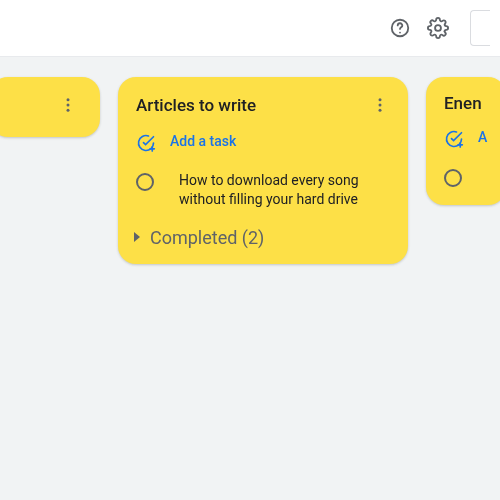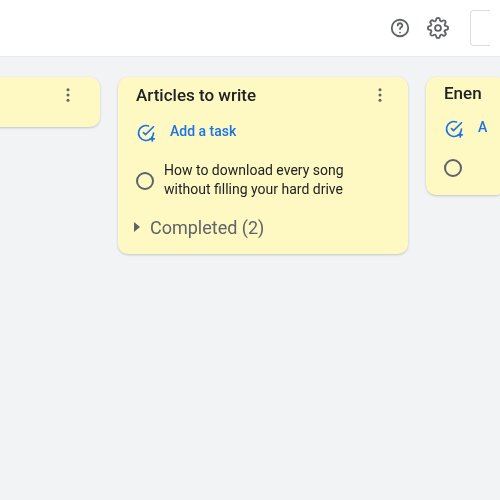--- a/index.html
+++ b/index.html
@@ -36,24 +36,24 @@
   }
   .board {
     background: #f1f3f4;
     height: calc(500px - 57px);
     padding: 20px 0 0 0;
     display: flex;
     gap: 18px;
     align-items: flex-start;
   }
   .listcard {
-    background: #fef9c3;
-    border-radius: 10px;
+    background: #fde047;
+    border-radius: 18px;
     box-shadow: 0 1px 2px rgba(60,64,67,.15), 0 1px 3px rgba(60,64,67,.1);
-    padding: 4px 6px 10px 6px;
+    padding: 14px 6px 10px 6px;
     flex: 0 0 auto;
   }
   .listcard.first { width: 110px; margin-left: -10px; padding-right: 10px; }
   .listcard.main  { width: 290px; }
   .listcard.right { width: 80px; }
   .listhead {
     display: flex; align-items: center; justify-content: space-between;
     padding: 2px 10px 10px 12px;
   }
   .listtitle { font-size: 17px; font-weight: 500; color: #202124; white-space: nowrap; overflow: hidden; }
@@ -61,21 +61,21 @@
     width: 24px; height: 24px; display:flex; align-items:center; justify-content:center;
     color:#5f6368; cursor:pointer; border-radius:50%;
   }
   .addrow {
     display:flex; gap:14px;
     padding: 6px 12px 10px 12px;
     color:#1a73e8; cursor:pointer;
   }
   .addrow .addlabel { font-size:14px; font-weight:500; }
   .task {
-    display:flex; align-items:center; gap:10px;
+    display:flex; align-items:flex-start; gap:25px;
     padding: 8px 12px 8px 12px;
   }
   .task .circle {
     flex:0 0 18px; width:18px; height:18px; margin-top:2px;
     border:2px solid #5f6368; border-radius:50%;
     cursor:pointer;
   }
   .task .tasktext {
     font-size:14px; line-height:1.35; color:#202124;
     word-wrap: break-word;

